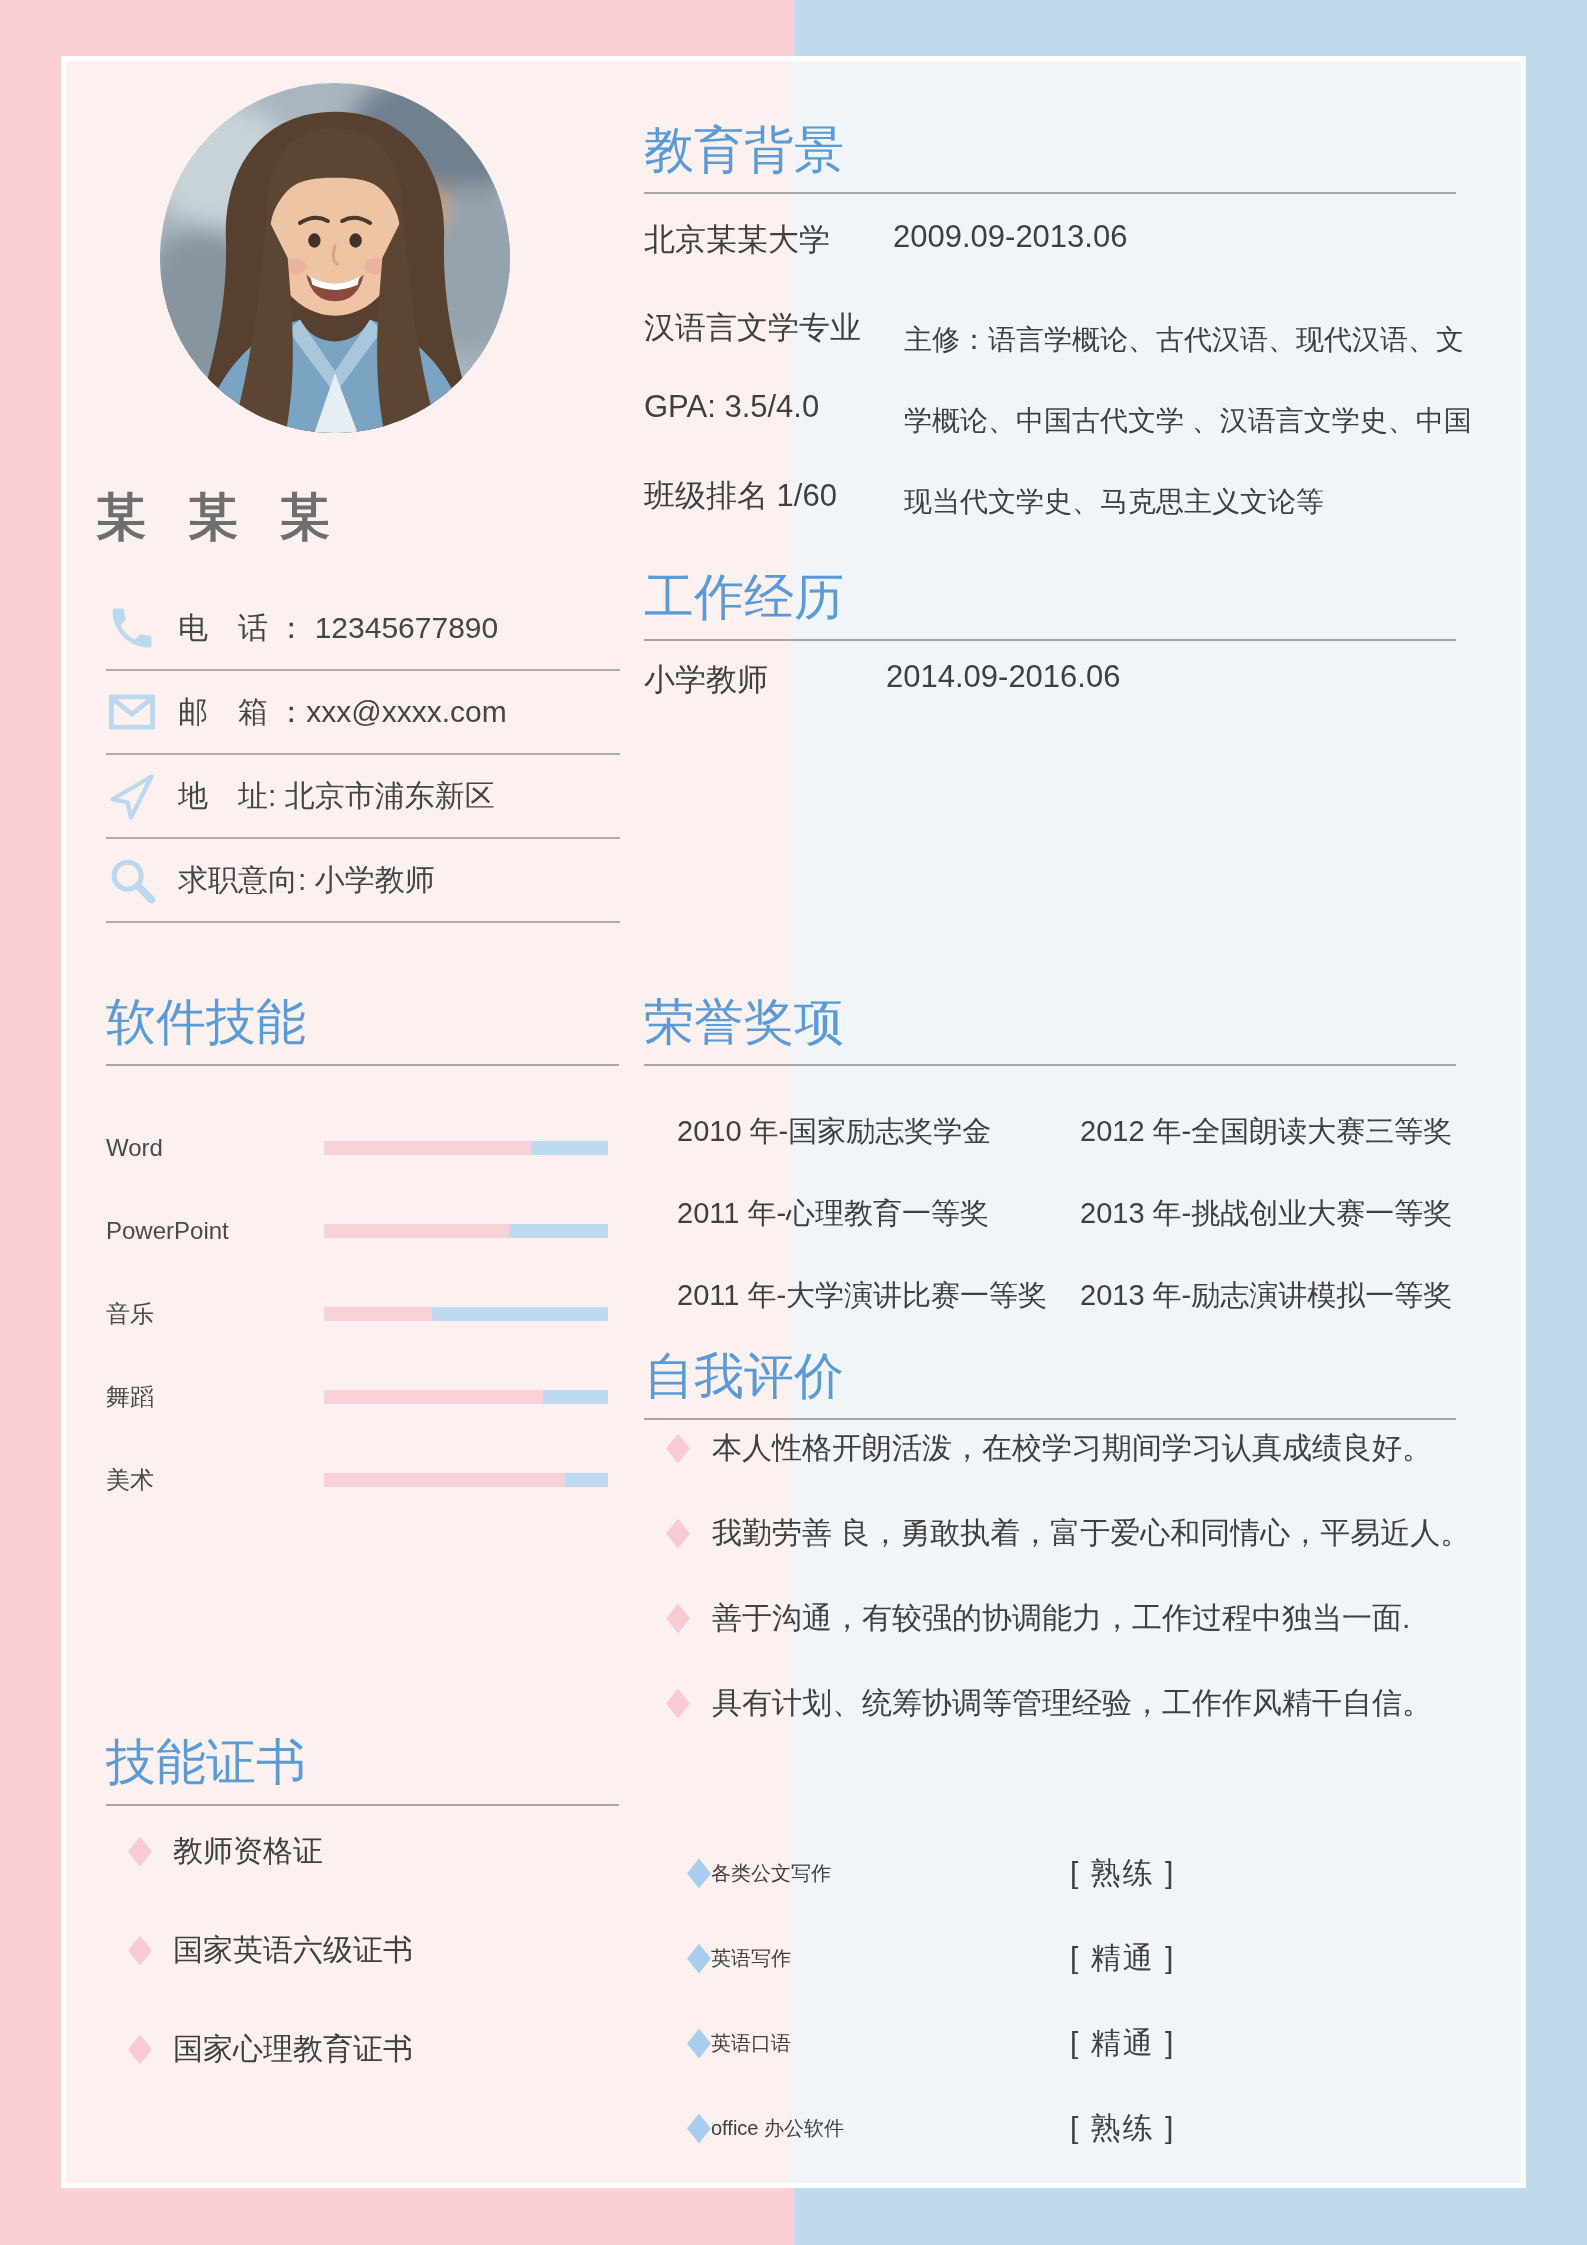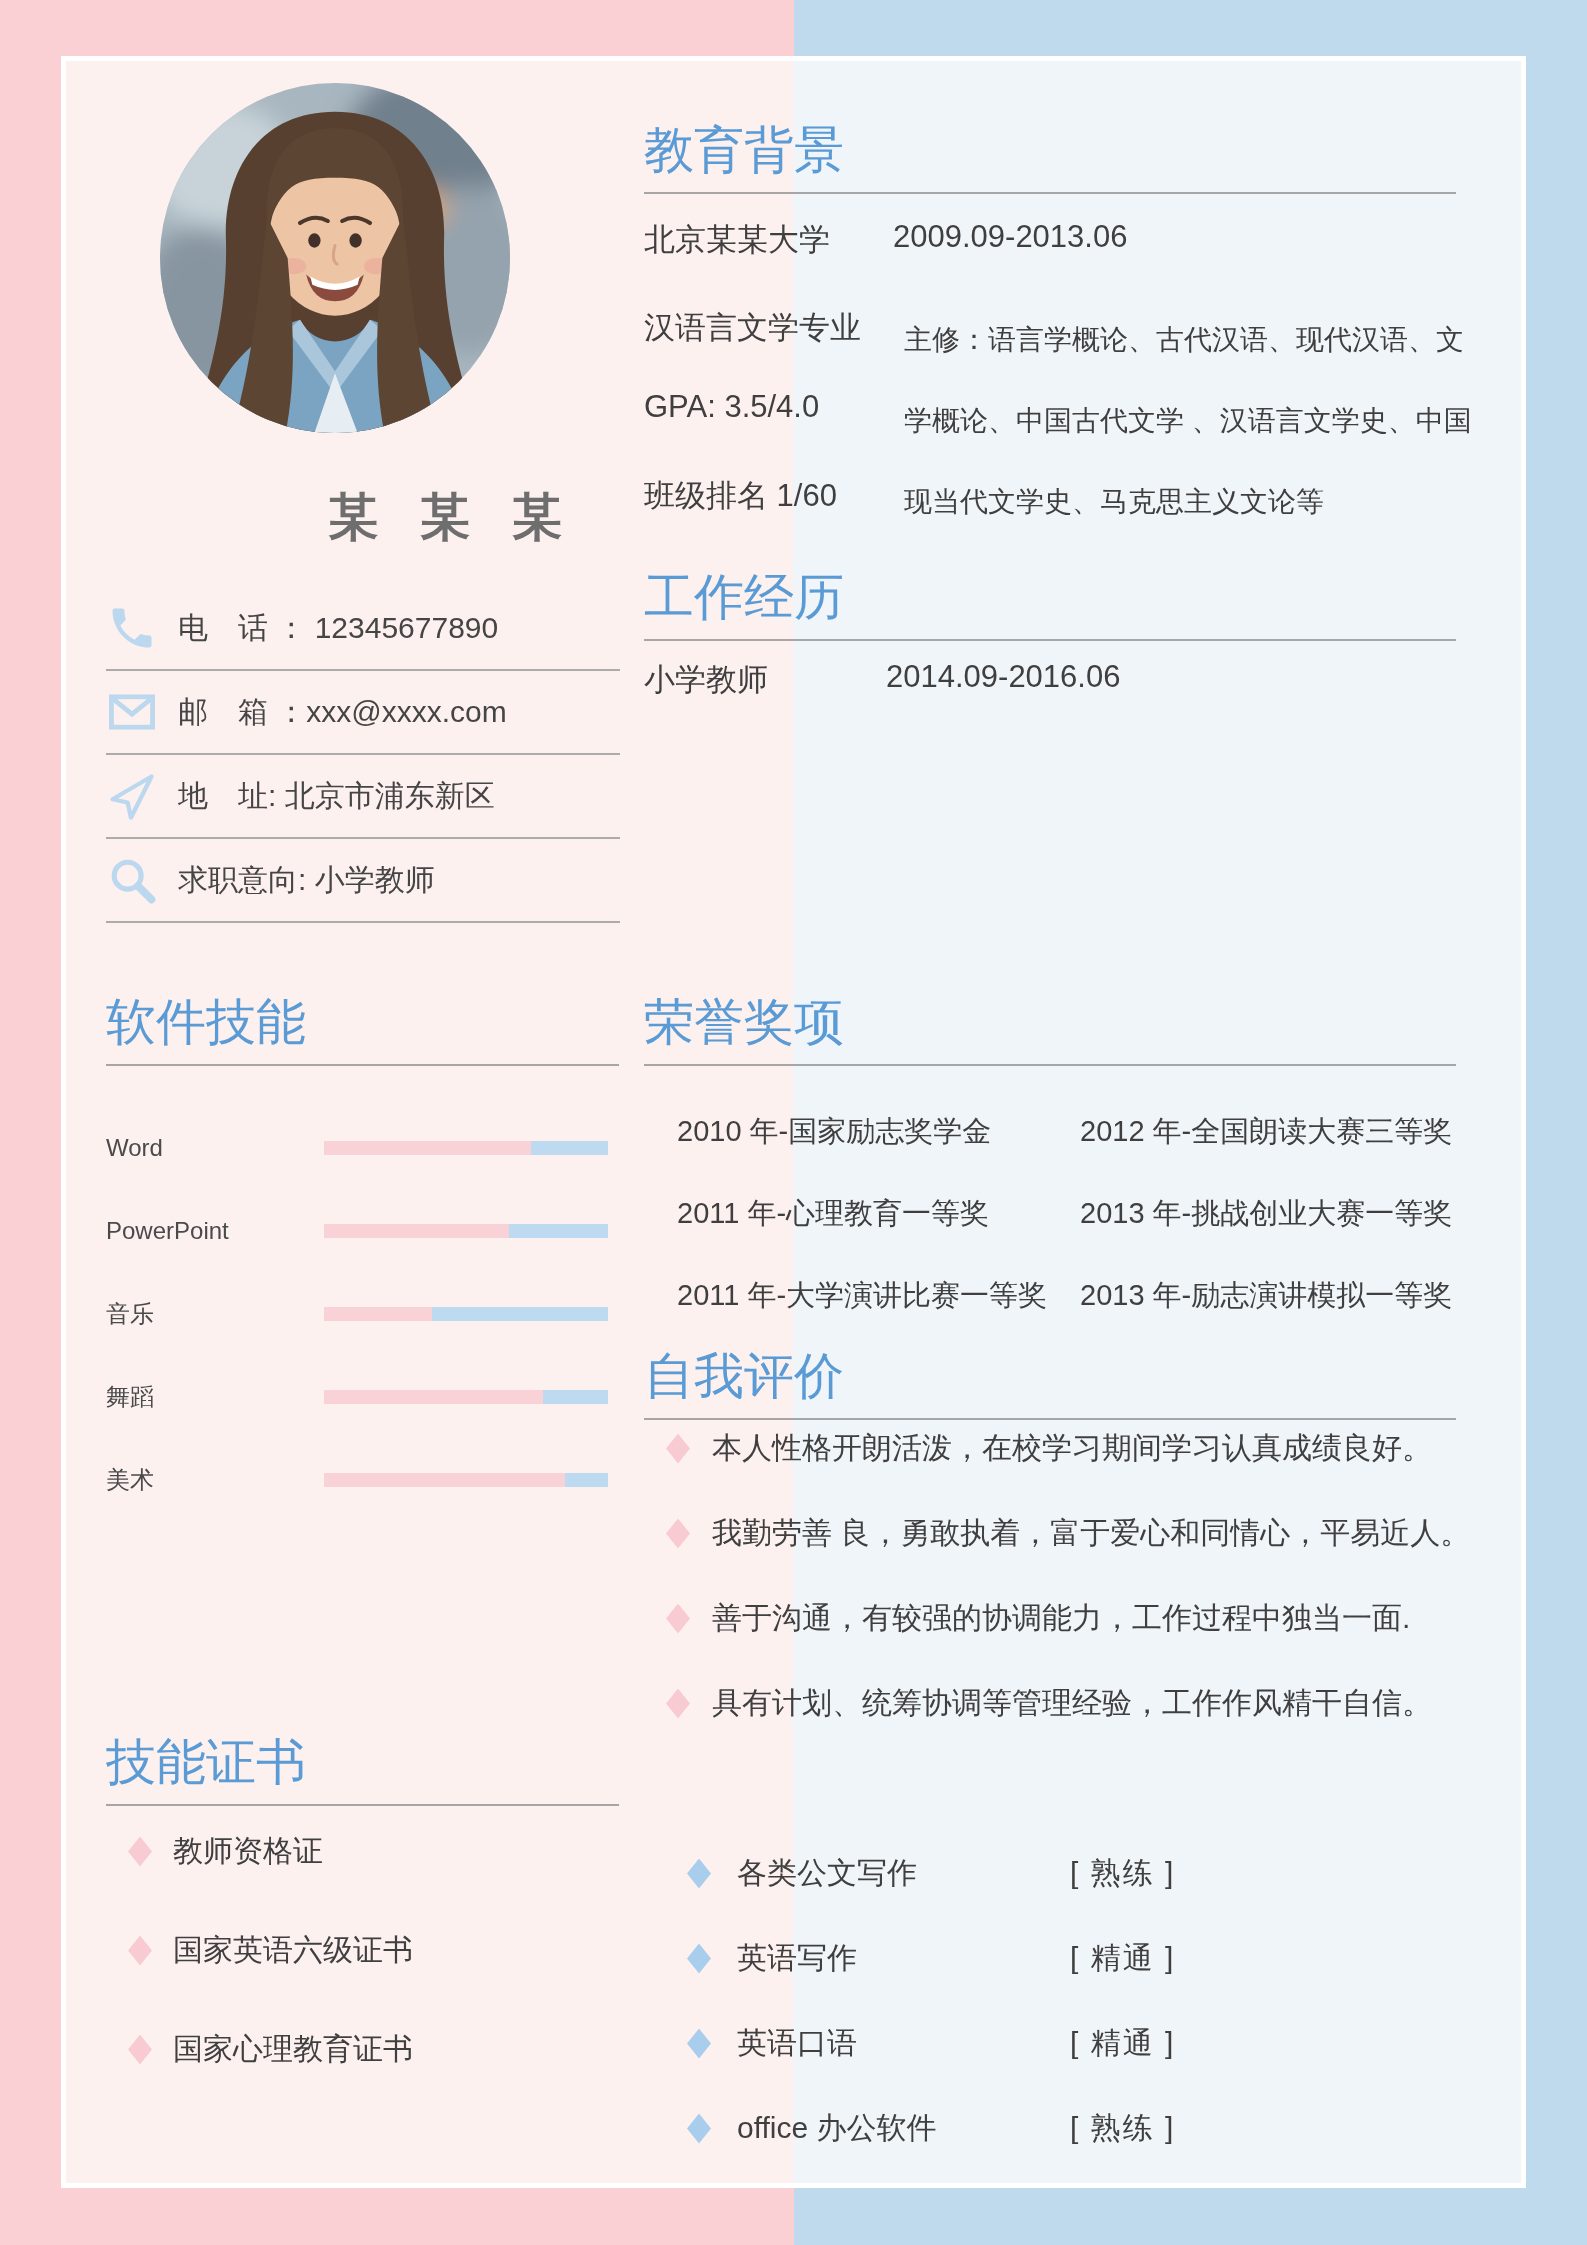--- a/index.html
+++ b/index.html
@@ -21,21 +21,21 @@
 
   
   .sec-title{position:absolute;font-size:50px;line-height:60px;font-weight:400;color:var(--accent);
              border-bottom:2px solid var(--line-gray);padding-bottom:12px}
   .w-left{width:513px}
   .w-right{width:812px}
 
   
   .photo{position:absolute;left:94px;top:22px;width:350px;height:350px;border-radius:50%;overflow:hidden}
   .photo svg{display:block;width:100%;height:100%}
-  .name{position:absolute;left:30px;top:428px;width:480px;text-align:right;
+  .name{position:absolute;left:30px;top:428px;width:480px;text-align:left;
         font-size:50px;line-height:56px;color:var(--name-gray);font-weight:600;letter-spacing:14px}
 
   
   .contact{position:absolute;left:40px;top:526px;width:514px}
   .contact-row{height:84px;display:flex;align-items:center;border-bottom:2px solid var(--sep-gray)}
   .contact-ico{width:72px;display:flex;align-items:center;justify-content:flex-start}
   .contact-ico svg{width:52px;height:52px}
   .contact-text{font-size:30px;color:#454545}
 
   
@@ -78,21 +78,21 @@
 
   
   .evals{position:absolute;left:578px;top:1345px;width:830px}
   .eval-row{height:85px;display:flex;align-items:center}
   .eval-row .txt{margin-left:22px;font-size:30px}
   .evals .dia{margin-left:22px}
 
   
   .abilities{position:absolute;left:578px;top:1770px;width:812px}
   .ability-row{position:relative;height:85px;display:flex;align-items:center;padding-left:43px}
-  .ability-row .txt{margin-left:26px;font-size:30px}
+  .ability-row .txt{font-size:20px}
   .ability-level{position:absolute;left:426px;font-size:30px;letter-spacing:2px}
 </style>
 </head>
 <body>
 
 <div class="page">
   <div class="card">
 
     <div class="photo">
       <svg viewBox="0 0 340 340">

